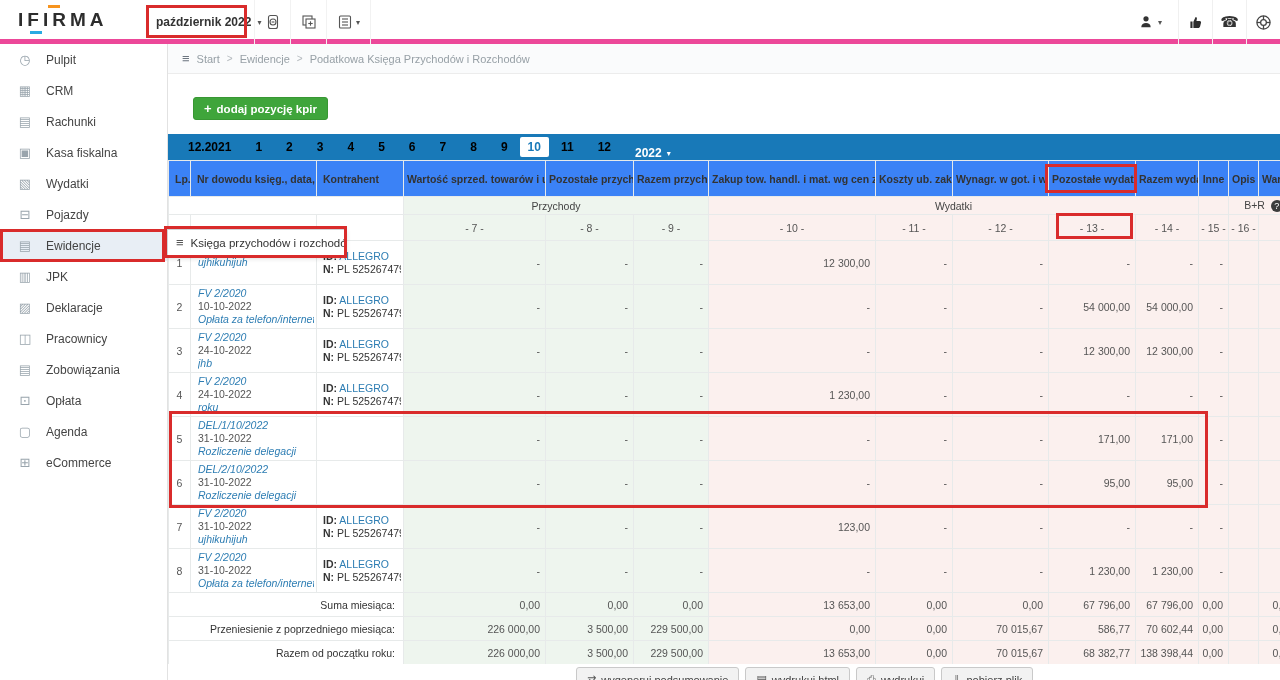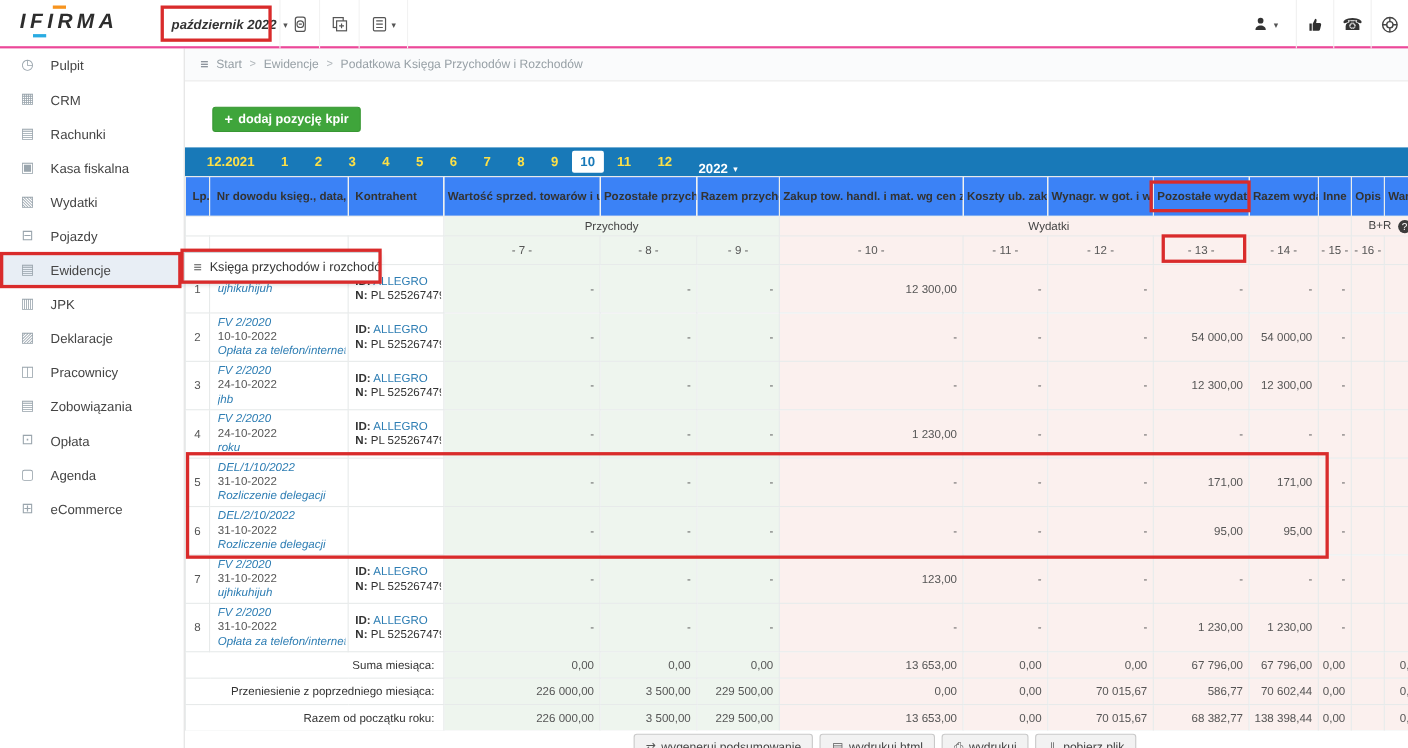--- a/index.html
+++ b/index.html
@@ -4,21 +4,21 @@
 <style>
   * { margin:0; padding:0; box-sizing:border-box; }
   html,body { width:1280px; height:680px; overflow:hidden; }
   body {
     position:relative;
     font-family:"Liberation Sans","DejaVu Sans",sans-serif;
     background:#fff; color:#333;
   }
   
   .topbar { position:absolute; left:0; top:0; width:1280px; height:44px;
-    background:#fff; border-bottom:2px solid #ec4899; z-index:30;font-style:italic; }
+    background:#fff; border-bottom:5px solid #ec4899; z-index:30; }
   .logo { position:absolute; left:18px; top:9px; font-size:19px; font-weight:800;
     letter-spacing:4px; color:#2d2d2d; }
   .dash { position:absolute; width:12px; height:3px; }
   .dash-o { left:30px; top:-4px; background:#f7941e; }
   .dash-b { left:12px; top:22px; background:#29abe2; }
   .month-btn { position:absolute; left:156px; top:0; height:44px; display:flex;
     align-items:center; gap:6px; font-size:12px; font-weight:bold; color:#333; cursor:pointer; }
   .caret { font-size:8px; color:#555; }
   .icon-group { position:absolute; left:254px; top:0; height:44px; display:flex;
     border-left:1px solid #f2f2f2; }
@@ -46,21 +46,21 @@
   .crumb { cursor:pointer; }
   .crumb-sep { color:#b3b9bd; font-size:10px; }
   
   .addbtn { position:absolute; left:193px; top:97px; height:23px; background:#3fa53b;
     border:1px solid #389733; border-radius:3px; color:#fff; font-size:11.5px; font-weight:bold;
     padding:0 10px; display:flex; align-items:center; gap:5px; cursor:pointer; z-index:10; }
   .addbtn .plus { font-size:13px; font-weight:bold; }
   
   .tabbar { position:absolute; left:168px; top:134px; width:1112px; height:26px;
     background:#1879b8; display:flex; align-items:flex-start; padding-left:8px; z-index:10; }
-  .mtab { padding:0 12px; font-size:12px; font-weight:bold; color:#fde047; height:26px;
+  .mtab { padding:0 12px; font-size:12px; font-weight:bold; color:#000000; height:26px;
     line-height:26px; cursor:pointer; }
   .mtab.active { background:#fff; color:#1879b8; height:20px; line-height:20px;
     border-radius:2px; margin-top:3px; padding:0 8px; }
   .ytab { display:flex; align-items:center; gap:5px; padding:0 12px; font-size:12px;
     font-weight:bold; color:#fff; height:38px; cursor:pointer; }
   .ytab .caret { color:#fff; }
   
   .tablewrap { position:absolute; left:168px; top:160px; width:1112px; height:504px;
     overflow:hidden; z-index:5; }
   table { border-collapse:collapse; table-layout:fixed; width:1130px; font-size:10.5px; }

